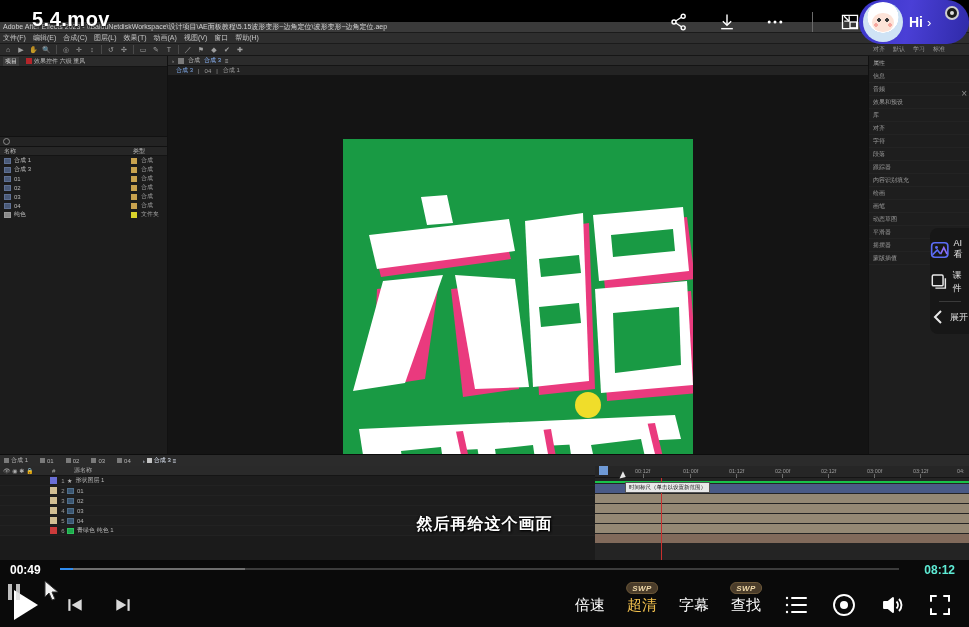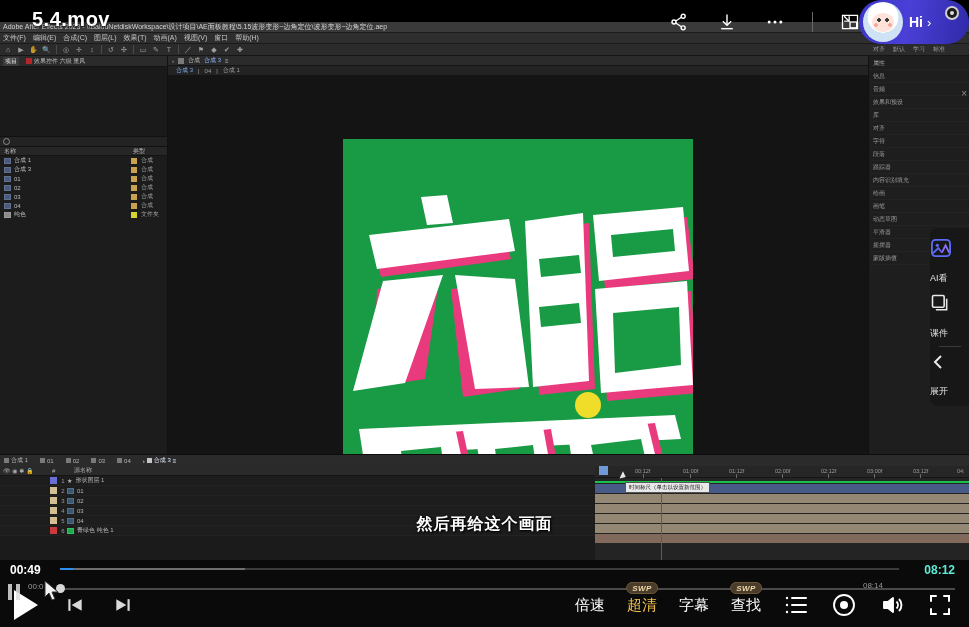--- a/index.html
+++ b/index.html
@@ -146,21 +146,21 @@
 
   
   .ae-sub { position:absolute; left:0; right:0; top:492px; text-align:center; z-index:20;
             font-size:16px; color:#fff; font-weight:700; letter-spacing:1px;
             text-shadow:0 0 3px #000, 1px 1px 2px #000; }
 
   
   .ai-dock { position:absolute; right:0; top:228px; width:39px; background:#171717;
              border-radius:8px 0 0 8px; padding:6px 0 4px; z-index:46;
              display:flex; flex-direction:column; align-items:center; }
-  .ai-item { display:flex; flex-direction:column; align-items:flex-start; gap:14px; padding:4px 0; width:100%; cursor:pointer; }
+  .ai-item { display:flex; flex-direction:row; align-items:center; gap:4px; padding:4px 0; width:100%; cursor:pointer; }
   .ai-item .lab { font-size:9px; color:#e4e4e4; }
   .ai-sep { width:22px; height:1px; background:#3a3a3a; margin:2px 0; }
 
   
   .pbar { position:absolute; left:0; right:0; bottom:0; height:67px; background:#0a0a0a; z-index:50; }
   .prog-head { position:absolute; left:0; right:0; top:0; height:18px; }
   .cur-time { position:absolute; left:10px; top:3px; color:#fff; font-size:12px; font-weight:700; }
   .tot-time { position:absolute; right:14px; top:3px; color:#5eead4; font-size:12px; font-weight:700; }
   .thumbtrack { position:absolute; left:60px; right:70px; top:8px; height:2px; background:#3c3c3c; }
   .thumbtrack .buf { position:absolute; left:0; top:0; height:2px; width:22%; background:#6f6f6f; }
@@ -631,26 +631,20 @@
   <div class="pbar">
     <div class="prog-head">
       <span class="cur-time">00:49</span>
       <div class="thumbtrack">
         <i class="buf"></i>
         <i class="played"></i>
       </div>
       <span class="tot-time">08:12</span>
     </div>
 
-    <div class="seek-row">
-      <span class="seek-label">00:0</span>
-      <div class="seek-line"></div>
-      <div class="seek-knob"></div>
-      <span class="hover-time">08:14</span>
-    </div>
 
     <div class="ctl-row">
       <div style="position:relative;">
         <i class="pause-ghost"></i>
         <div class="play-btn"></div>
       </div>
       <div class="nav-btn">
         <svg width="20" height="20" viewBox="0 0 24 24" fill="#d9d9d9">
           <rect x="4" y="5" width="2.6" height="14"></rect>
             <polygon points="20,5 20,19 8,12"></polygon>

